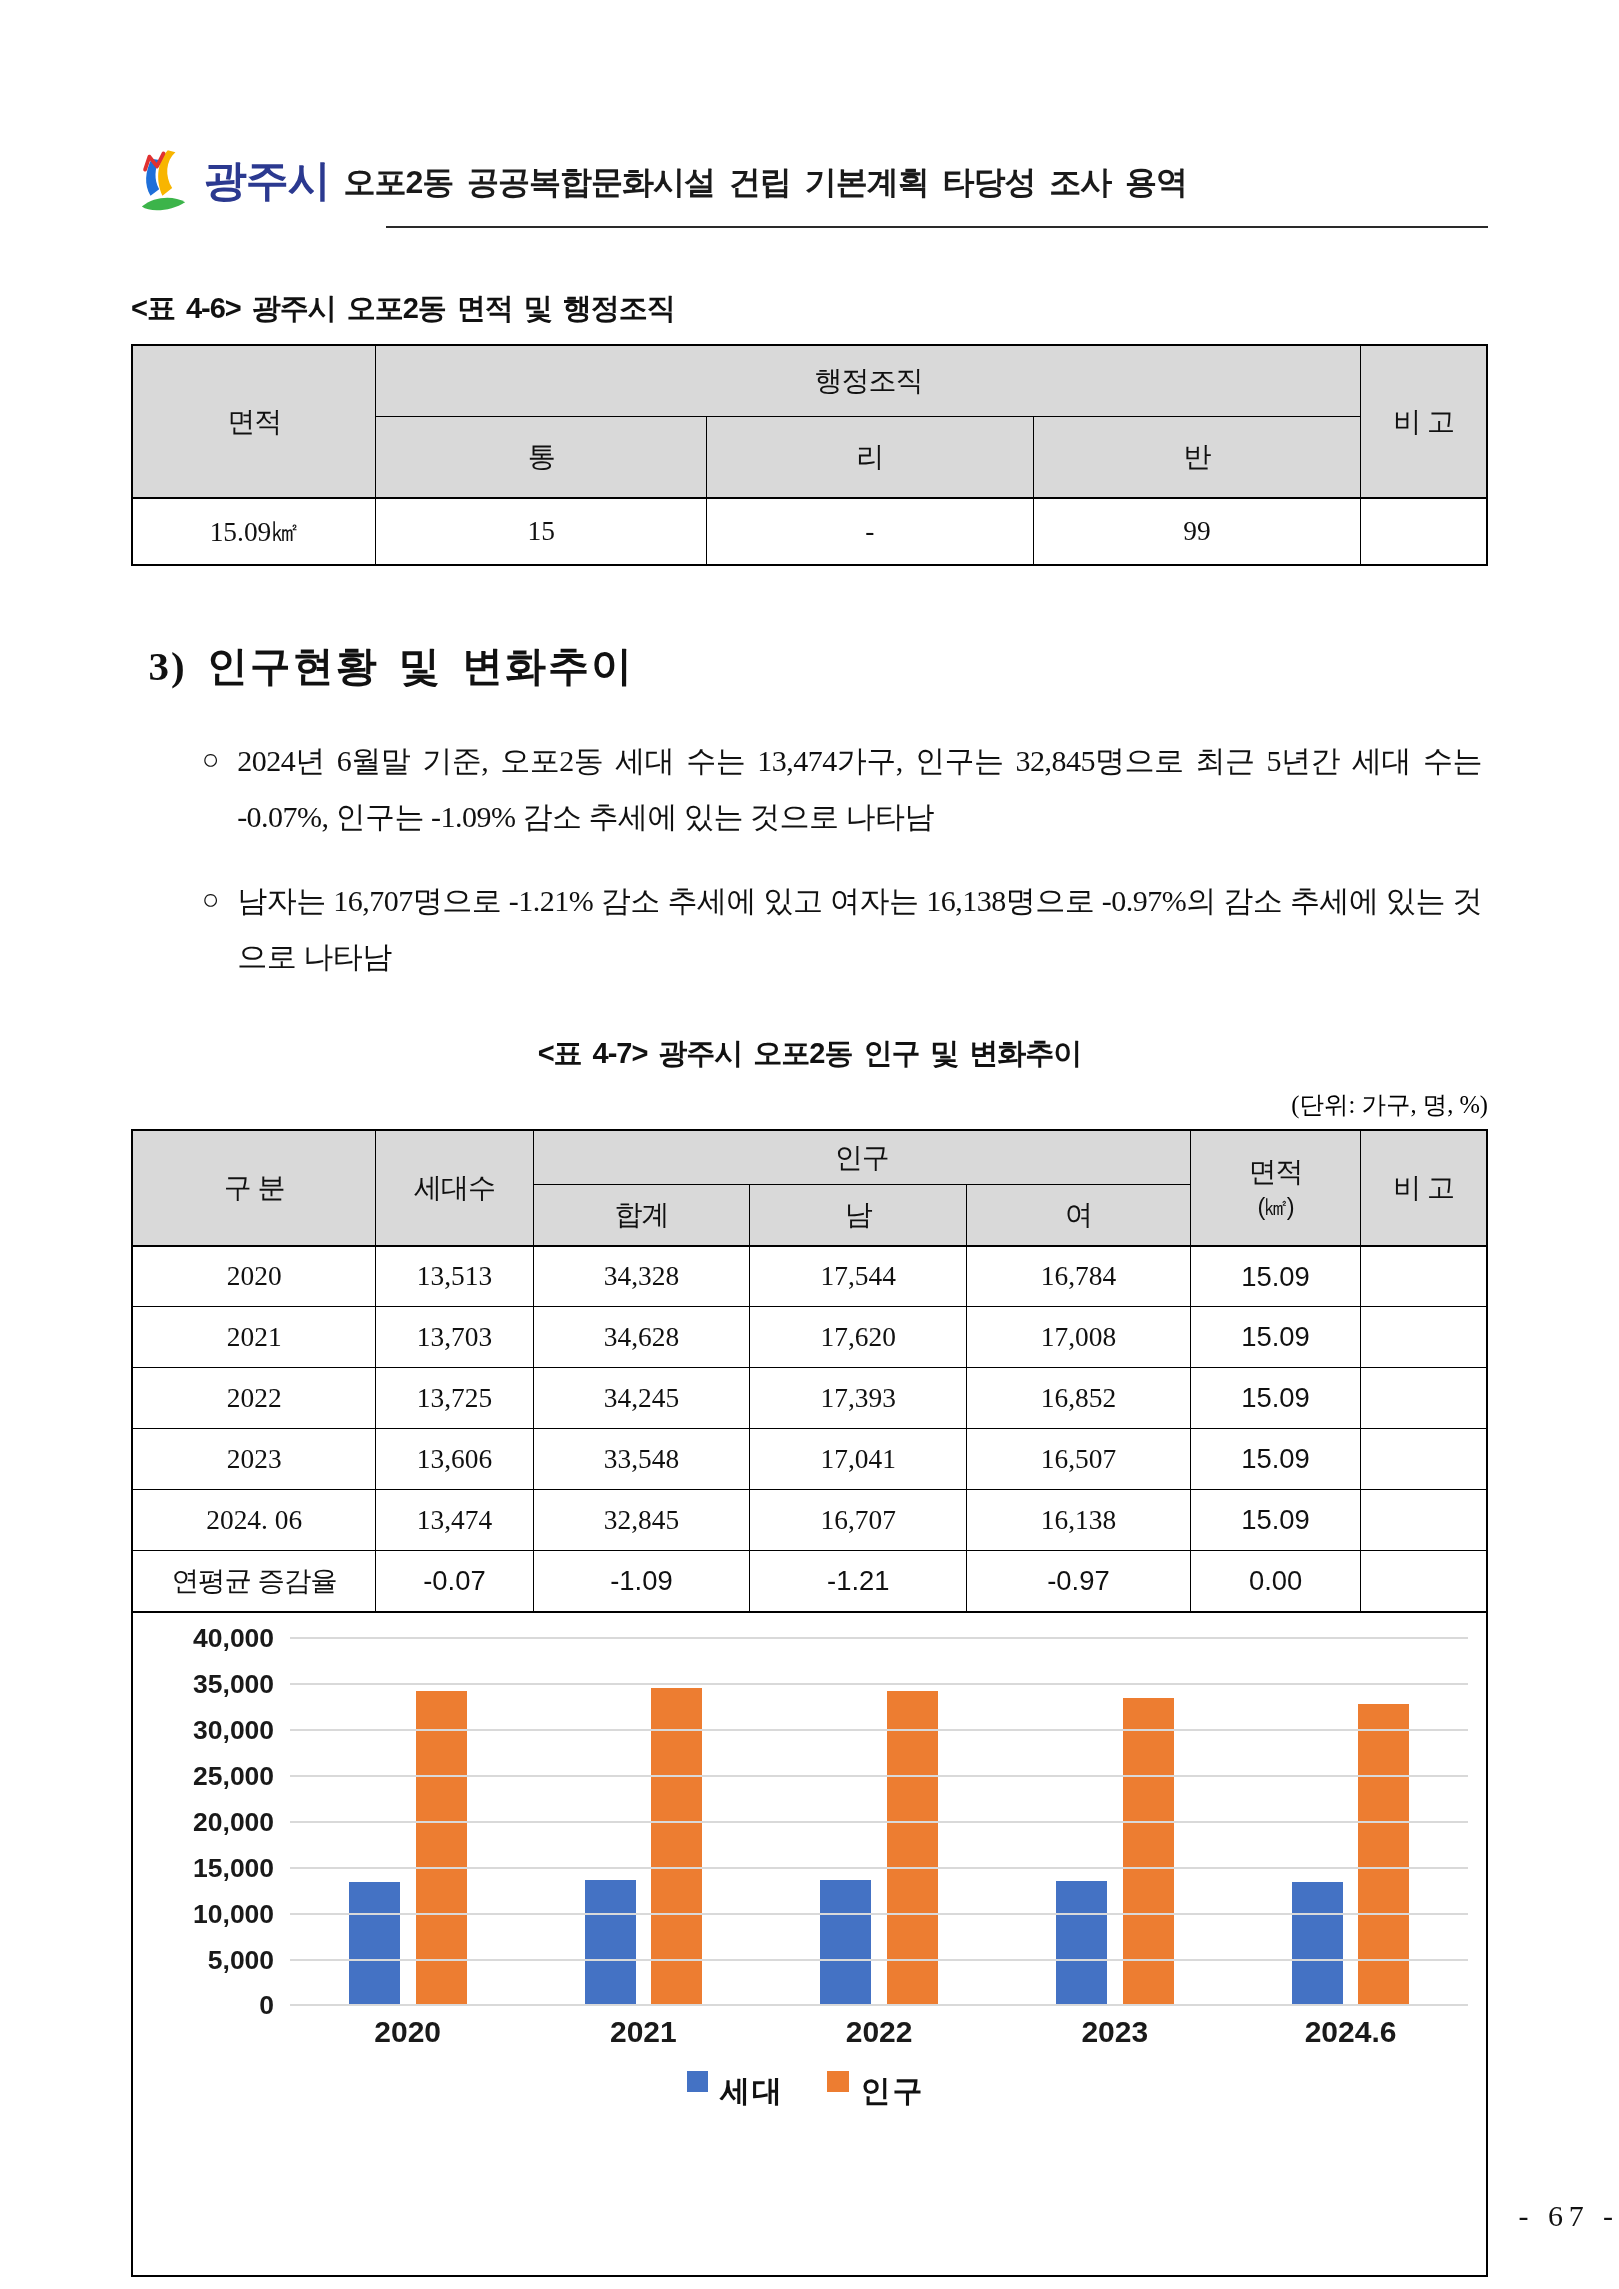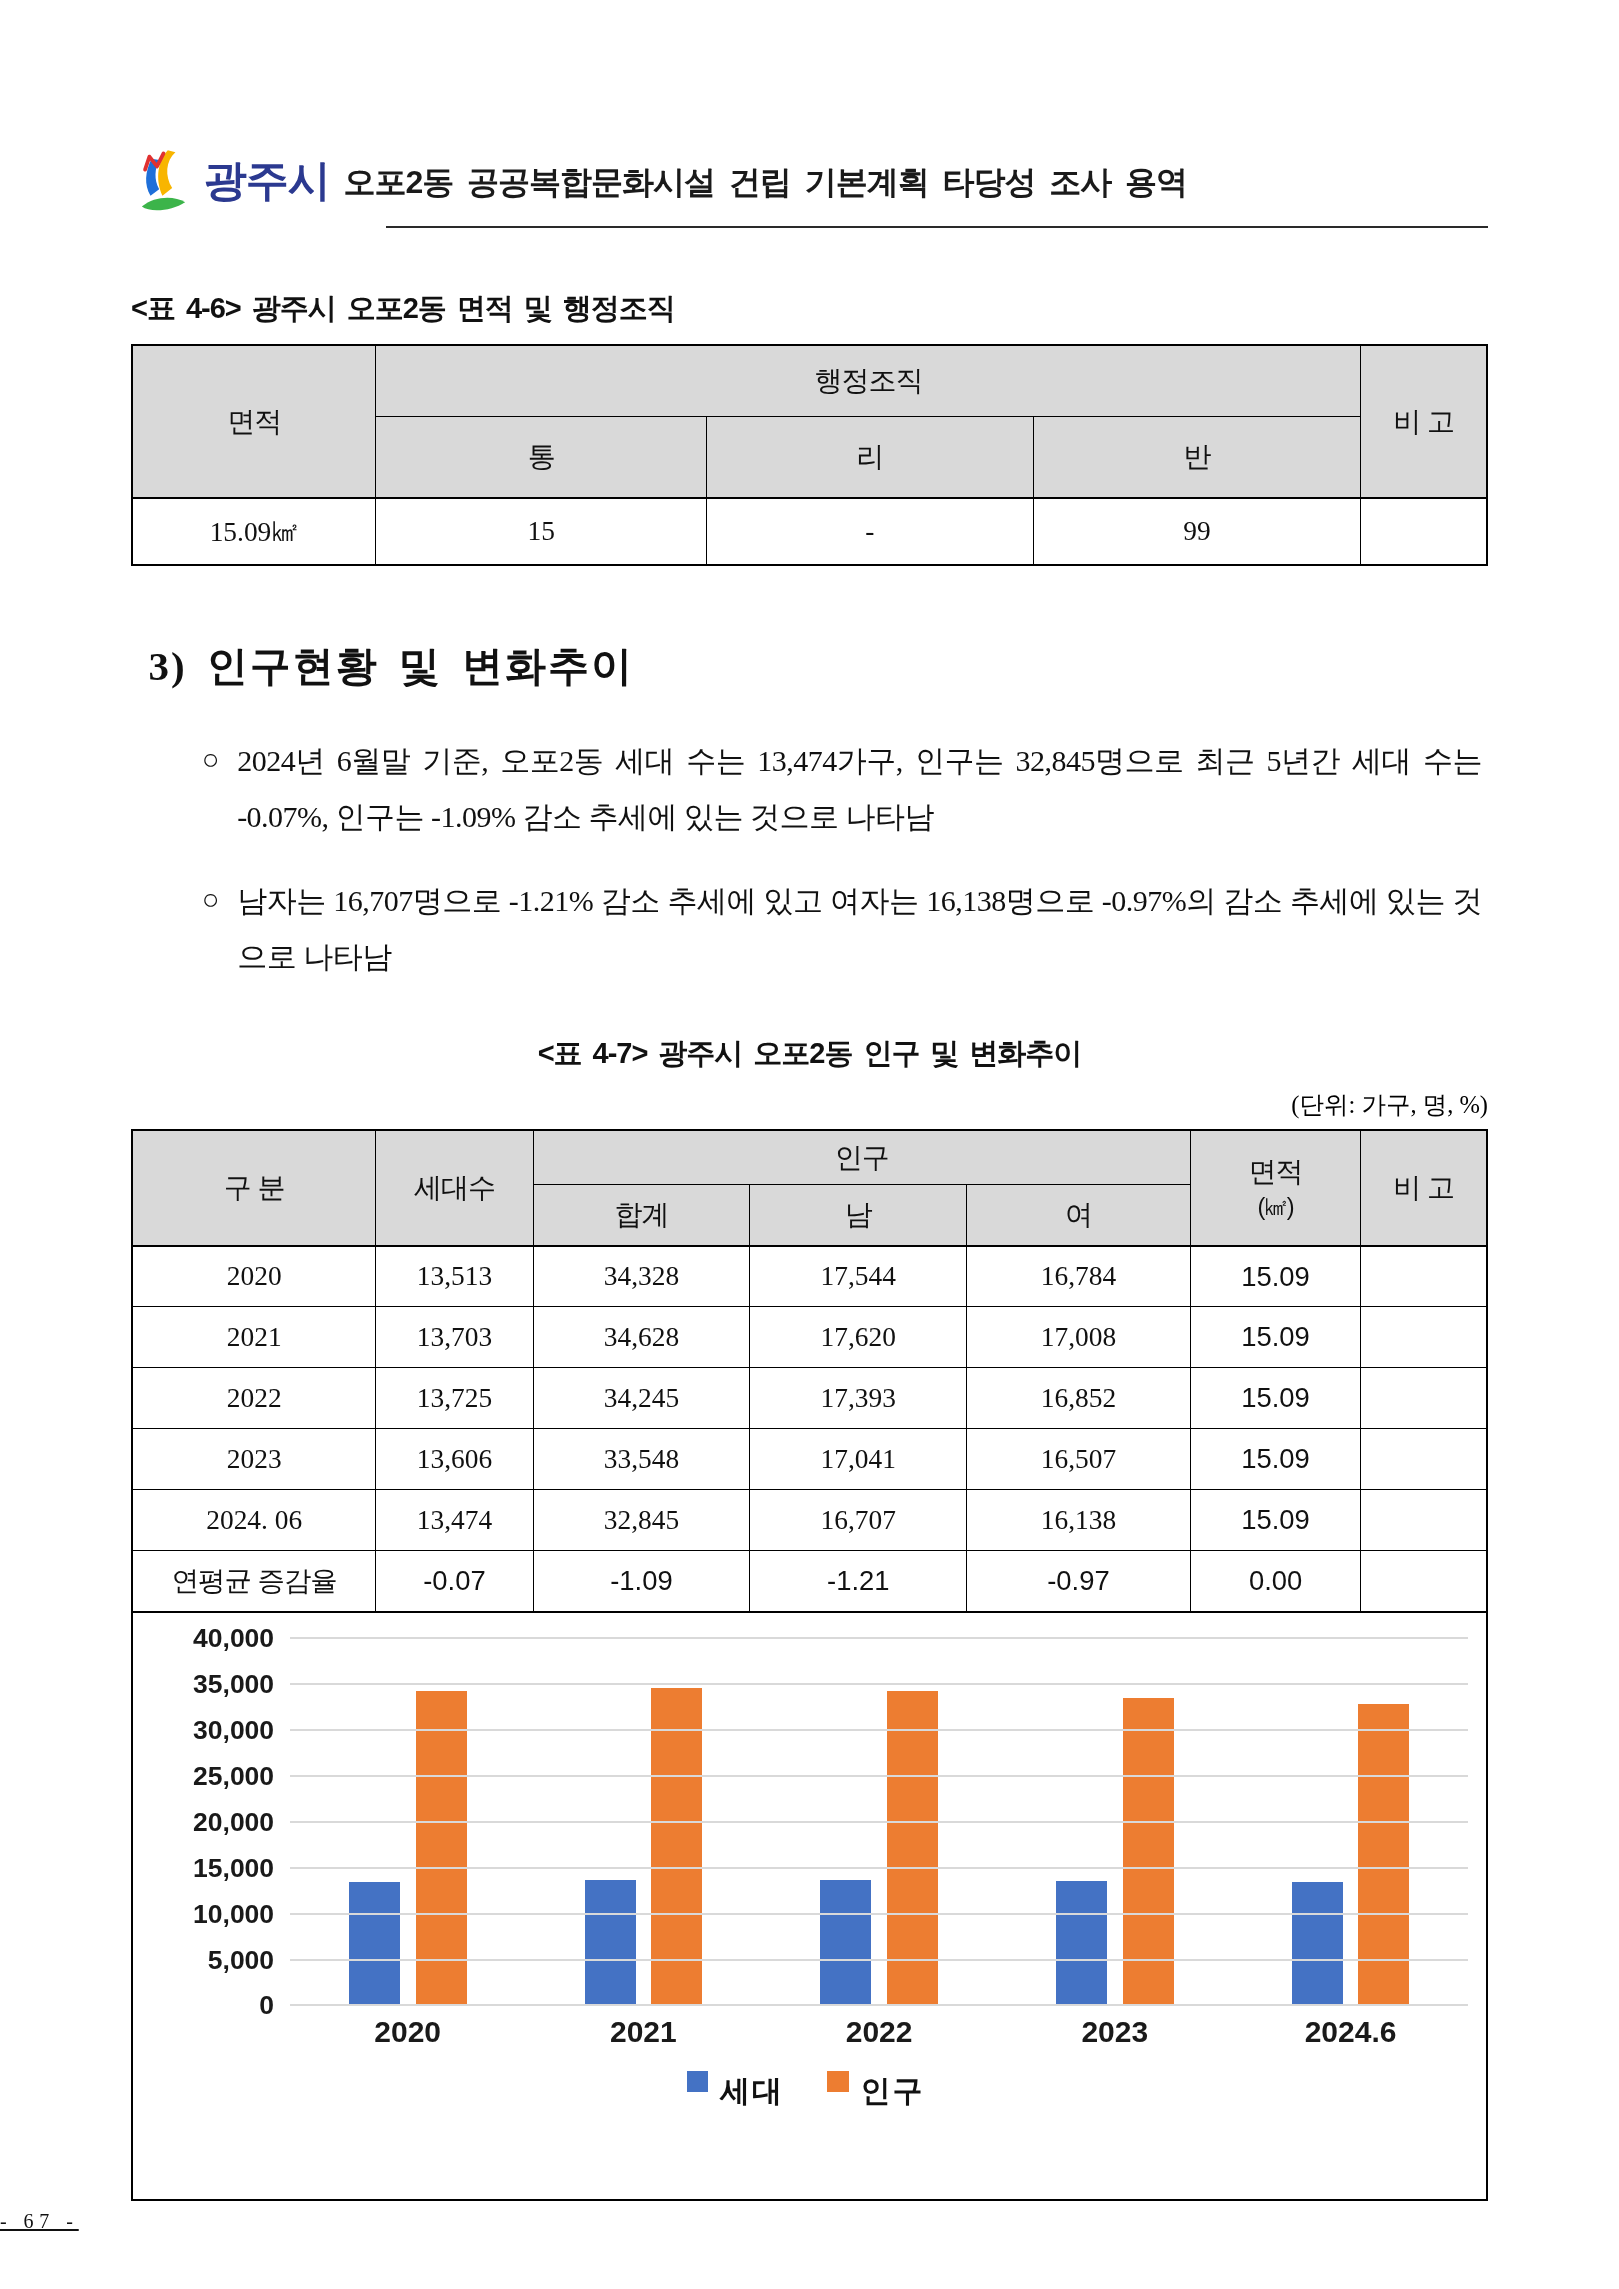--- a/index.html
+++ b/index.html
@@ -59,21 +59,21 @@
     font-size:41px; font-weight:bold; letter-spacing:2px; word-spacing:7.8px;
   }
   .bullets { margin-top:39px; margin-left:71px; margin-right:5.9px; }
   .bullet { display:flex; gap:17.6px; margin-top:29px; }
   .bullet:first-child { margin-top:0; }
   .bullet-marker { font-size:29px; line-height:1.85; flex:0 0 auto; }
   .bullet-text { font-size:30px; line-height:1.85; text-align:justify; letter-spacing:-0.5px; }
 
   
   .chart-box {
-    border:2.5px solid #000; border-top:none; height:588px;
+    border:2.5px solid #000; border-top:none; height:664px;
     padding:25.5px 17.6px 3.9px 9.8px; background:#fff;
   }
   .chart-inner { display:flex; flex-direction:column; height:100%; }
   .plot-row { display:flex; flex:0 0 auto; }
   .y-axis { position:relative; width:147px; flex:0 0 auto; height:367px; }
   .ytick {
     position:absolute; right:15.7px; transform:translateY(50%);
     font-family:"Liberation Sans", sans-serif; font-weight:bold; font-size:26.5px; color:#1a1a1a;
   }
   .plot { position:relative; flex:1; height:367px; }
@@ -87,22 +87,22 @@
     font-family:"Liberation Sans", sans-serif; font-weight:bold; font-size:30px; color:#1a1a1a;
   }
   .legend { display:flex; justify-content:center; gap:43px; margin-top:21.6px; }
   .legend-item { display:flex; gap:11.8px; }
   .legend-swatch { width:21.6px; height:21.6px; display:inline-block; }
   .legend-label { font-family:"Liberation Sans", sans-serif; font-weight:bold; font-size:30px; letter-spacing:2px; }
 
   
   .source-note { margin-top:21.6px; font-size:27.4px; letter-spacing:-0.5px; }
   .page-number {
-    position:absolute; bottom:57px; left:0; right:0; text-align:left;
-    font-size:20px; letter-spacing:5.9px;text-decoration:underline;
+    position:absolute; bottom:57px; left:0; right:0; text-align:right;
+    font-size:30px; letter-spacing:5.9px;
   }
 </style>
 </head>
 <body>
 
 <div class="page">
 
   <div class="doc-header">
     <div class="logo-wrap">
       <svg width="65" height="71" viewBox="0 0 60 64">

